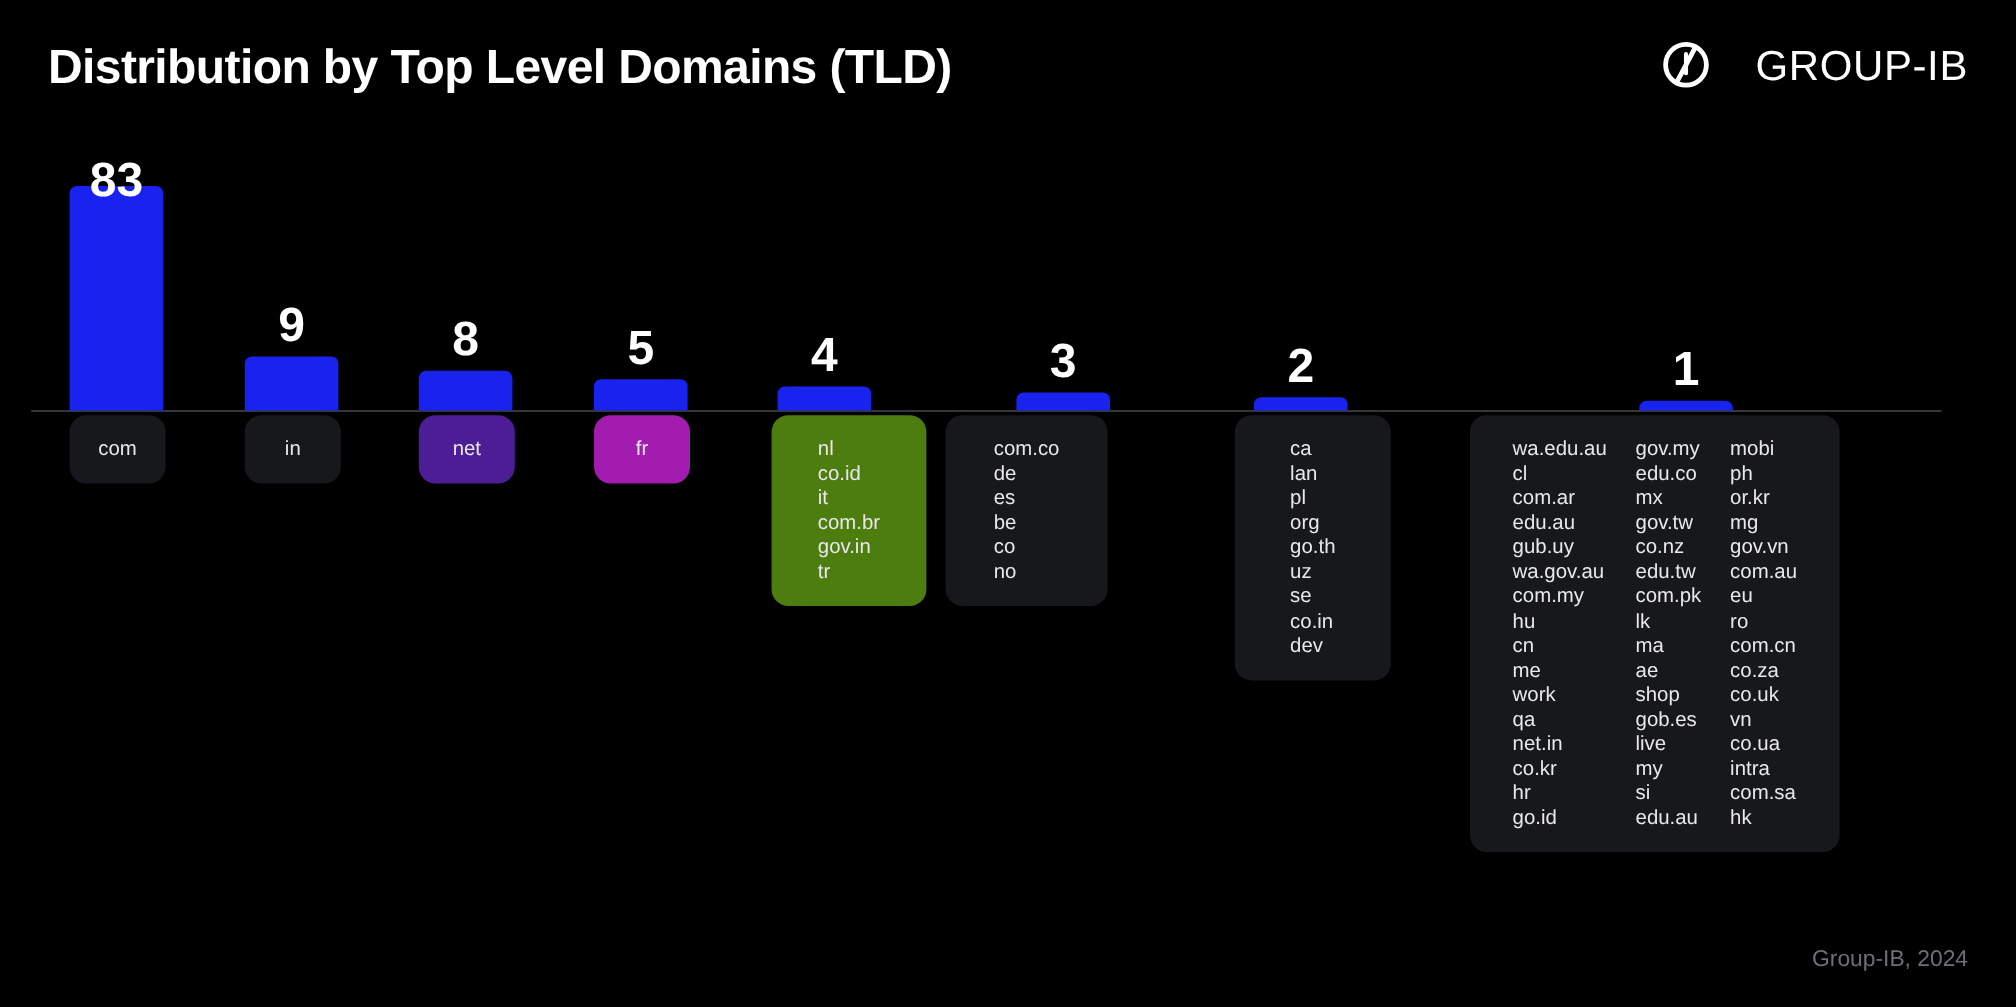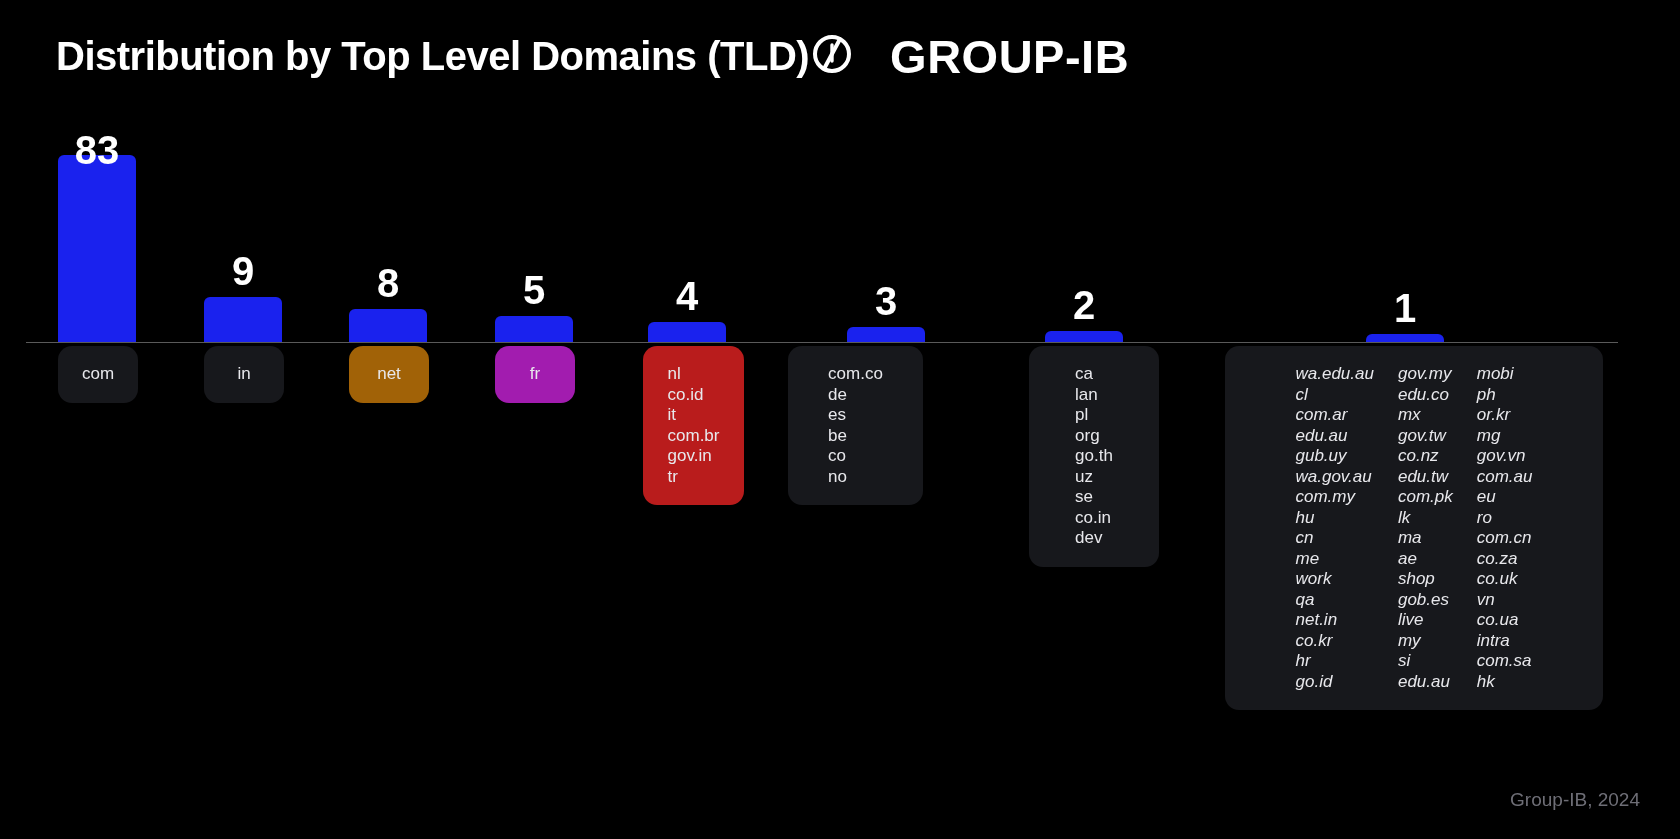--- a/index.html
+++ b/index.html
@@ -19,43 +19,43 @@
   }
 
   
   #header {
     position: absolute;
     top: 0; left: 0;
     width: 1680px;
     height: 112px;
     display: flex;
     align-items: center;
-    justify-content: flex-start;
-    padding: 0 40px 0 56px;
+    justify-content: space-between;
+    padding: 0 40px 0 40px;
   }
 
   #page-title {
     font-size: 40px;
     font-weight: bold;
     letter-spacing: -0.5px;
     white-space: nowrap;
     color: #ffffff;
   }
 
   #brand-logo {
     display: flex;
     align-items: center;
     gap: 14px;
   }
 
   #brand-mark { display: block; }
 
   #brand-text {
-    font-size: 47px;
-    font-weight: bold;
+    font-size: 35px;
+    font-weight: normal;
     letter-spacing: 0.5px;
     color: #ffffff;
     margin-left: 21px;
   }
 
   
   #chart {
     position: absolute;
     left: 0;
     top: 112px;
@@ -176,39 +176,39 @@
       </div>
       <div class="label-box" style="left: 204px; width: 80px; background: rgb(23, 24, 28);">
         <div class="label-col centered">
           <div class="tld">in</div>
         </div>
       </div>
       <div class="bar-area" style="left: 349px; width: 78px;">
         <div class="bar-value">8</div>
         <div class="bar" style="height: 33px; background: rgb(26, 34, 238);"></div>
       </div>
-      <div class="label-box" style="left: 349px; width: 80px; background: #a16207;">
+      <div class="label-box" style="left: 349px; width: 80px; background: #4c1d95;">
         <div class="label-col centered">
           <div class="tld">net</div>
         </div>
       </div>
       <div class="bar-area" style="left: 495px; width: 78px;">
         <div class="bar-value">5</div>
         <div class="bar" style="height: 26px; background: rgb(26, 34, 238);"></div>
       </div>
       <div class="label-box" style="left: 495px; width: 80px; background: #a21caf;">
         <div class="label-col centered">
           <div class="tld">fr</div>
         </div>
       </div>
       <div class="bar-area" style="left: 648px; width: 78px;">
         <div class="bar-value">4</div>
         <div class="bar" style="height: 20px; background: rgb(26, 34, 238);"></div>
       </div>
-      <div class="label-box" style="left: 643px; width: 101px; background: #b91c1c;">
+      <div class="label-box" style="left: 643px; width: 129px; background: #4d7c0f;">
         <div class="label-col">
           <div class="tld">nl</div>
           <div class="tld">co.id</div>
           <div class="tld">it</div>
           <div class="tld">com.br</div>
           <div class="tld">gov.in</div>
           <div class="tld">tr</div>
         </div>
       </div>
       <div class="bar-area" style="left: 847px; width: 78px;">
@@ -239,21 +239,21 @@
           <div class="tld">uz</div>
           <div class="tld">se</div>
           <div class="tld">co.in</div>
           <div class="tld">dev</div>
         </div>
       </div>
       <div class="bar-area" style="left: 1366px; width: 78px;">
         <div class="bar-value">1</div>
         <div class="bar" style="height: 8px; background: rgb(26, 34, 238);"></div>
       </div>
-      <div class="label-box" style="left: 1225px; width: 378px; background: rgb(23, 24, 28); font-style: italic;">
+      <div class="label-box" style="left: 1225px; width: 308px; background: rgb(23, 24, 28);">
         <div class="label-col">
           <div class="tld">wa.edu.au</div>
           <div class="tld">cl</div>
           <div class="tld">com.ar</div>
           <div class="tld">edu.au</div>
           <div class="tld">gub.uy</div>
           <div class="tld">wa.gov.au</div>
           <div class="tld">com.my</div>
           <div class="tld">hu</div>
           <div class="tld">cn</div>

